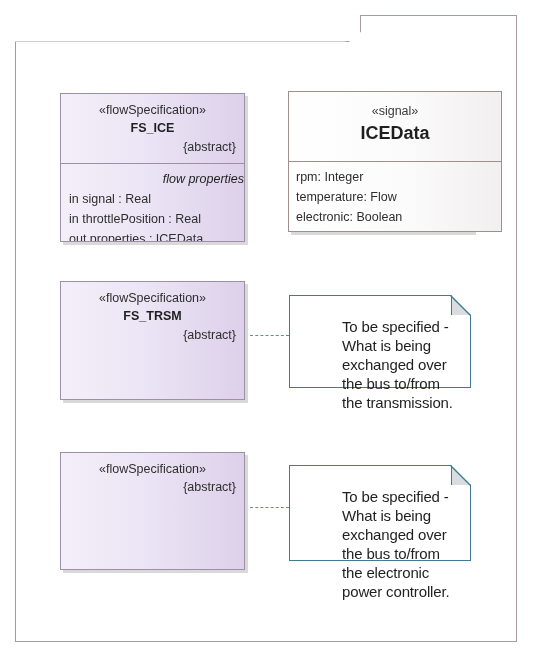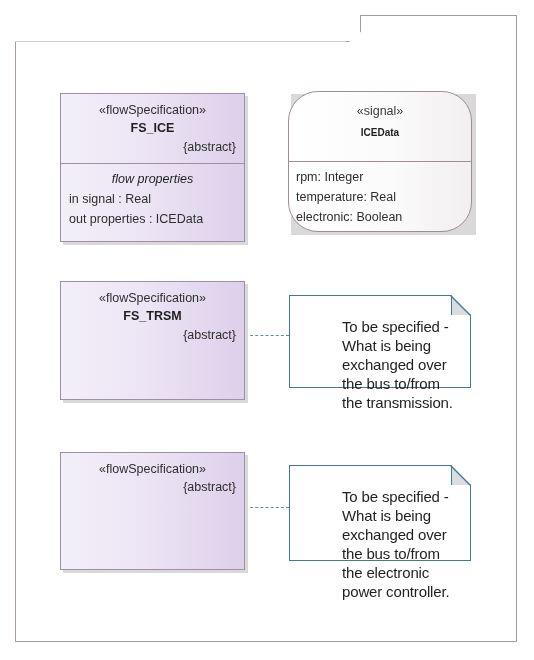--- a/index.html
+++ b/index.html
@@ -114,21 +114,21 @@
     line-height: 19px;
   }
   .block .divider {
     height: 1px;
     background: #9c8fa6;
   }
   .block .compartment-body {
     padding: 5px 0 0 0;
   }
   .block .compartment-heading {
-    text-align: center;
+    text-align: right;
     font-size: 12.5px;
     font-style: italic;
     color: #1f1f1f;
     line-height: 20px;
   }
   .block .prop {
     font-size: 12.5px;
     color: #2e2e2e;
     line-height: 20px;
     padding-left: 8px;
@@ -147,21 +147,21 @@
   .signal-block .compartment-title {
     text-align: center;
     padding-top: 9px;
   }
   .signal-block .stereotype {
     font-size: 12.5px;
     color: #3a3a3a;
     line-height: 20px;
   }
   .signal-block .name {
-    font-size: 10px;
+    font-size: 18px;
     font-weight: bold;
     color: #1f1f1f;
     line-height: 24px;
   }
   .signal-block .divider {
     height: 1px;
     background: #9e8e8e;
   }
   .signal-block .compartment-body {
     padding-top: 5px;
@@ -244,36 +244,37 @@
   <div class="block" style="left:0; top:0; width:185px; height:149px;">
     <div class="compartment-title">
       <div class="stereotype">«flowSpecification»</div>
       <div class="name">FS_ICE</div>
       <div class="abstract">{abstract}</div>
     </div>
     <div class="divider" style="margin-top:6px;"></div>
     <div class="compartment-body">
       <div class="compartment-heading">flow properties</div>
       <div class="prop">in signal : Real</div>
+      <div class="prop">in throttlePosition : Real</div>
       <div class="prop">out properties : ICEData</div>
     </div>
   </div>
 </div>
 
 <div class="node" style="left:288px; top:91px; width:185px; height:141px;">
   <div class="node-shadow"></div>
-  <div class="signal-block" style="left:0; top:0; width:184px; height:141px;border-radius:30px;">
+  <div class="signal-block" style="left:0; top:0; width:214px; height:141px;">
     <div class="compartment-title">
       <div class="stereotype">«signal»</div>
       <div class="name">ICEData</div>
     </div>
     <div class="divider" style="margin-top:16px;"></div>
     <div class="compartment-body">
       <div class="prop">rpm: Integer</div>
-      <div class="prop">temperature: Real</div>
+      <div class="prop">temperature: Flow</div>
       <div class="prop">electronic: Boolean</div>
     </div>
   </div>
 </div>
 
 <div class="node" style="left:60px; top:281px; width:185px; height:119px;">
   <div class="node-shadow"></div>
   <div class="block" style="left:0; top:0; width:185px; height:119px;">
     <div class="compartment-title">
       <div class="stereotype">«flowSpecification»</div>

